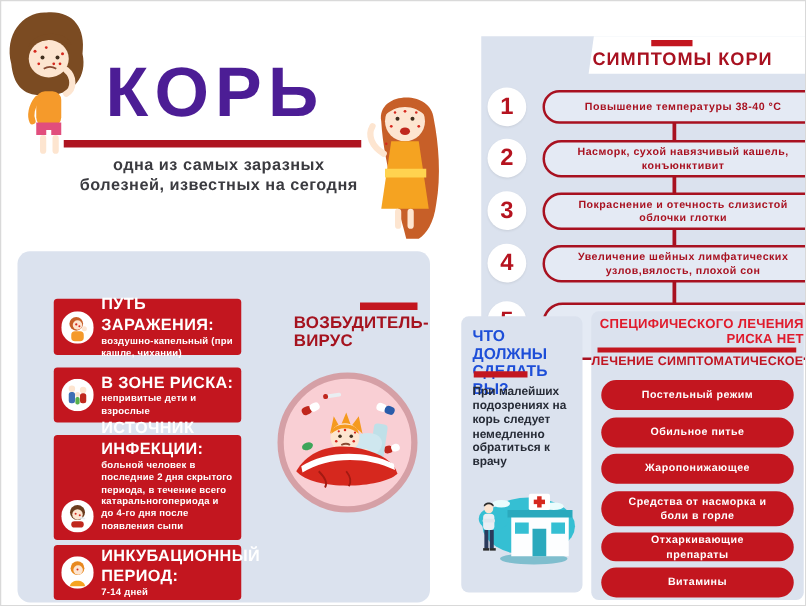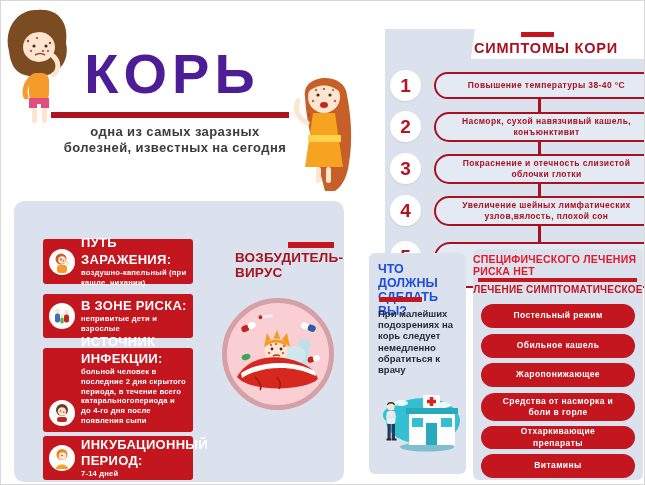--- a/index.html
+++ b/index.html
@@ -49,21 +49,21 @@
 
   
   .action-panel{left:368px;top:252px;width:97px;height:221px;background:#dbe2ee;border-radius:6px;}
   .act-title{left:9px;top:9px;font-size:12.5px;font-weight:800;color:#1d4ed8;line-height:1.12;}
   .act-bar{left:10px;top:44px;width:43px;height:5px;background:#c3161f;}
   .act-text{left:9px;top:55px;width:82px;font-size:9.5px;font-weight:700;color:#262b36;line-height:1.18;}
   .clinic{left:2px;top:128px;}
 
   
   .treat-panel{left:472px;top:248px;width:170px;height:231px;background:#dbe2ee;border-radius:6px;}
-  .t-head{left:0;top:4px;width:170px;text-align:left;font-size:10.5px;font-weight:800;color:#e01a2b;
+  .t-head{left:0;top:4px;width:170px;text-align:right;font-size:10.5px;font-weight:800;color:#e01a2b;
           line-height:1.15;letter-spacing:.2px;}
   .t-line{left:5px;top:29px;width:159px;height:3.5px;background:#c3161f;}
   .t-sub{left:-6px;top:35px;width:182px;text-align:center;font-size:10px;font-weight:800;color:#c01522;
          letter-spacing:.2px;white-space:nowrap;}
   .t-pill{left:8px;width:154px;background:#c3161f;border-radius:999px;color:#fff;display:flex;
           align-items:center;justify-content:center;text-align:center;font-size:8.5px;font-weight:700;
           letter-spacing:.4px;line-height:1.3;padding:0 18px;box-sizing:border-box;}
   .tp1{top:55px;height:24px}.tp2{top:85px;height:24px}.tp3{top:114px;height:24px}
   .tp4{top:144px;height:28px}.tp5{top:177px;height:23px}.tp6{top:205px;height:24px}
 </style>
@@ -289,20 +289,20 @@
 
   <div class="abs treat-panel">
     <div class="abs t-head">
       <div>СПЕЦИФИЧЕСКОГО ЛЕЧЕНИЯ</div>
       <div>РИСКА НЕТ</div>
     </div>
     <div class="abs t-line"></div>
     <div class="abs t-sub">ЛЕЧЕНИЕ СИМПТОМАТИЧЕСКОЕ</div>
 
     <div class="abs t-pill tp1">Постельный режим</div>
-    <div class="abs t-pill tp2">Обильное кашель</div>
+    <div class="abs t-pill tp2">Обильное питье</div>
     <div class="abs t-pill tp3">Жаропонижающее</div>
     <div class="abs t-pill tp4">Средства от насморка и боли в горле</div>
     <div class="abs t-pill tp5">Отхаркивающие препараты</div>
     <div class="abs t-pill tp6">Витамины</div>
   </div>
 
 </div>
 
 </body></html>

